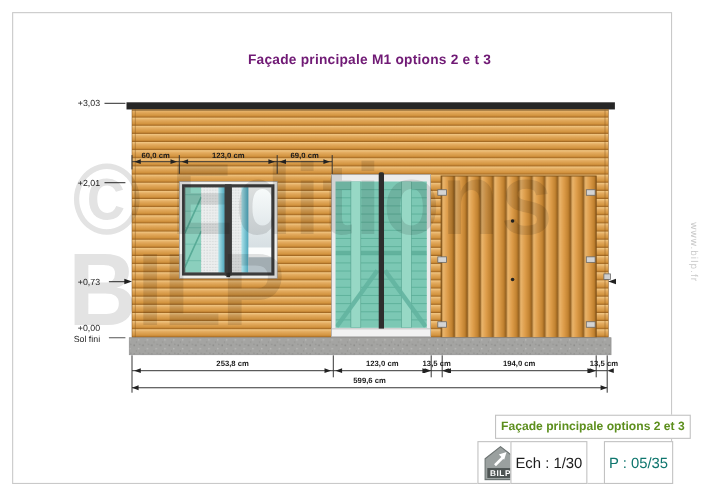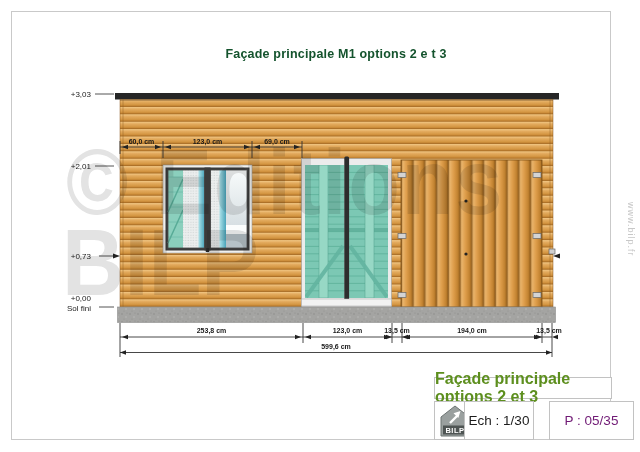--- a/index.html
+++ b/index.html
@@ -2,37 +2,37 @@
 <html><head>
 <meta charset="utf-8">
 <style>
   html,body{margin:0;padding:0;background:#fff;}
   .page{position:relative;width:640px;height:452px;background:#ffffff;overflow:hidden;
         font-family:"Liberation Sans",sans-serif;}
   .page-border{position:absolute;left:11px;top:11px;width:600px;height:429px;
         border:1px solid #c9c9c9;box-sizing:border-box;z-index:1;}
   .drawing-svg{position:absolute;left:0;top:0;z-index:2;}
   .page-title{position:absolute;left:110px;top:47px;width:452px;text-align:center;
-        font-size:12.5px;font-weight:bold;color:#14532d;z-index:5;letter-spacing:.2px;}
+        font-size:12.5px;font-weight:bold;color:#701a75;z-index:5;letter-spacing:.2px;}
   
   .wm{position:absolute;font-weight:bold;color:#6f6f6f;opacity:.20;line-height:1;
       mix-blend-mode:multiply;transform:scaleX(.92);transform-origin:0 0;z-index:4;
       white-space:nowrap;pointer-events:none;}
   .wm-1{left:66px;top:136px;font-size:92px;letter-spacing:2px;}
   .wm-2{left:62px;top:216px;font-size:94px;}
   .wm-side{position:absolute;left:626px;top:202px;writing-mode:vertical-rl;
       font-size:9px;color:#c8c8c8;letter-spacing:1px;z-index:4;}
   
   .tb-cell{position:absolute;background:#fff;border:1px solid #c2c2c2;
       box-sizing:border-box;z-index:6;display:flex;align-items:center;justify-content:center;}
-  .tb-title{left:434px;top:377px;width:178px;height:22px;
-      font-size:16px;font-weight:bold;color:#5d8f1e;}
+  .tb-title{left:450px;top:377px;width:178px;height:22px;
+      font-size:11px;font-weight:bold;color:#5d8f1e;}
   .tb-logo{left:434px;top:401px;width:41px;height:39px;}
   .tb-scale{left:464px;top:401px;width:70px;height:39px;font-size:13.5px;color:#1c1c1c;}
-  .tb-page{left:549px;top:401px;width:85px;height:39px;font-size:13.5px;color:#701a75;}
+  .tb-page{left:549px;top:401px;width:63px;height:39px;font-size:13.5px;color:#0f766e;}
   svg text{font-family:"Liberation Sans",sans-serif;}
   .dim-text{font-size:7px;font-weight:bold;fill:#1a1a1a;}
   .lvl-text{font-size:8px;fill:#1c1c1c;}
 </style>
 </head>
 <body>
 
 <div class="page">
   <div class="page-border"></div>
 

